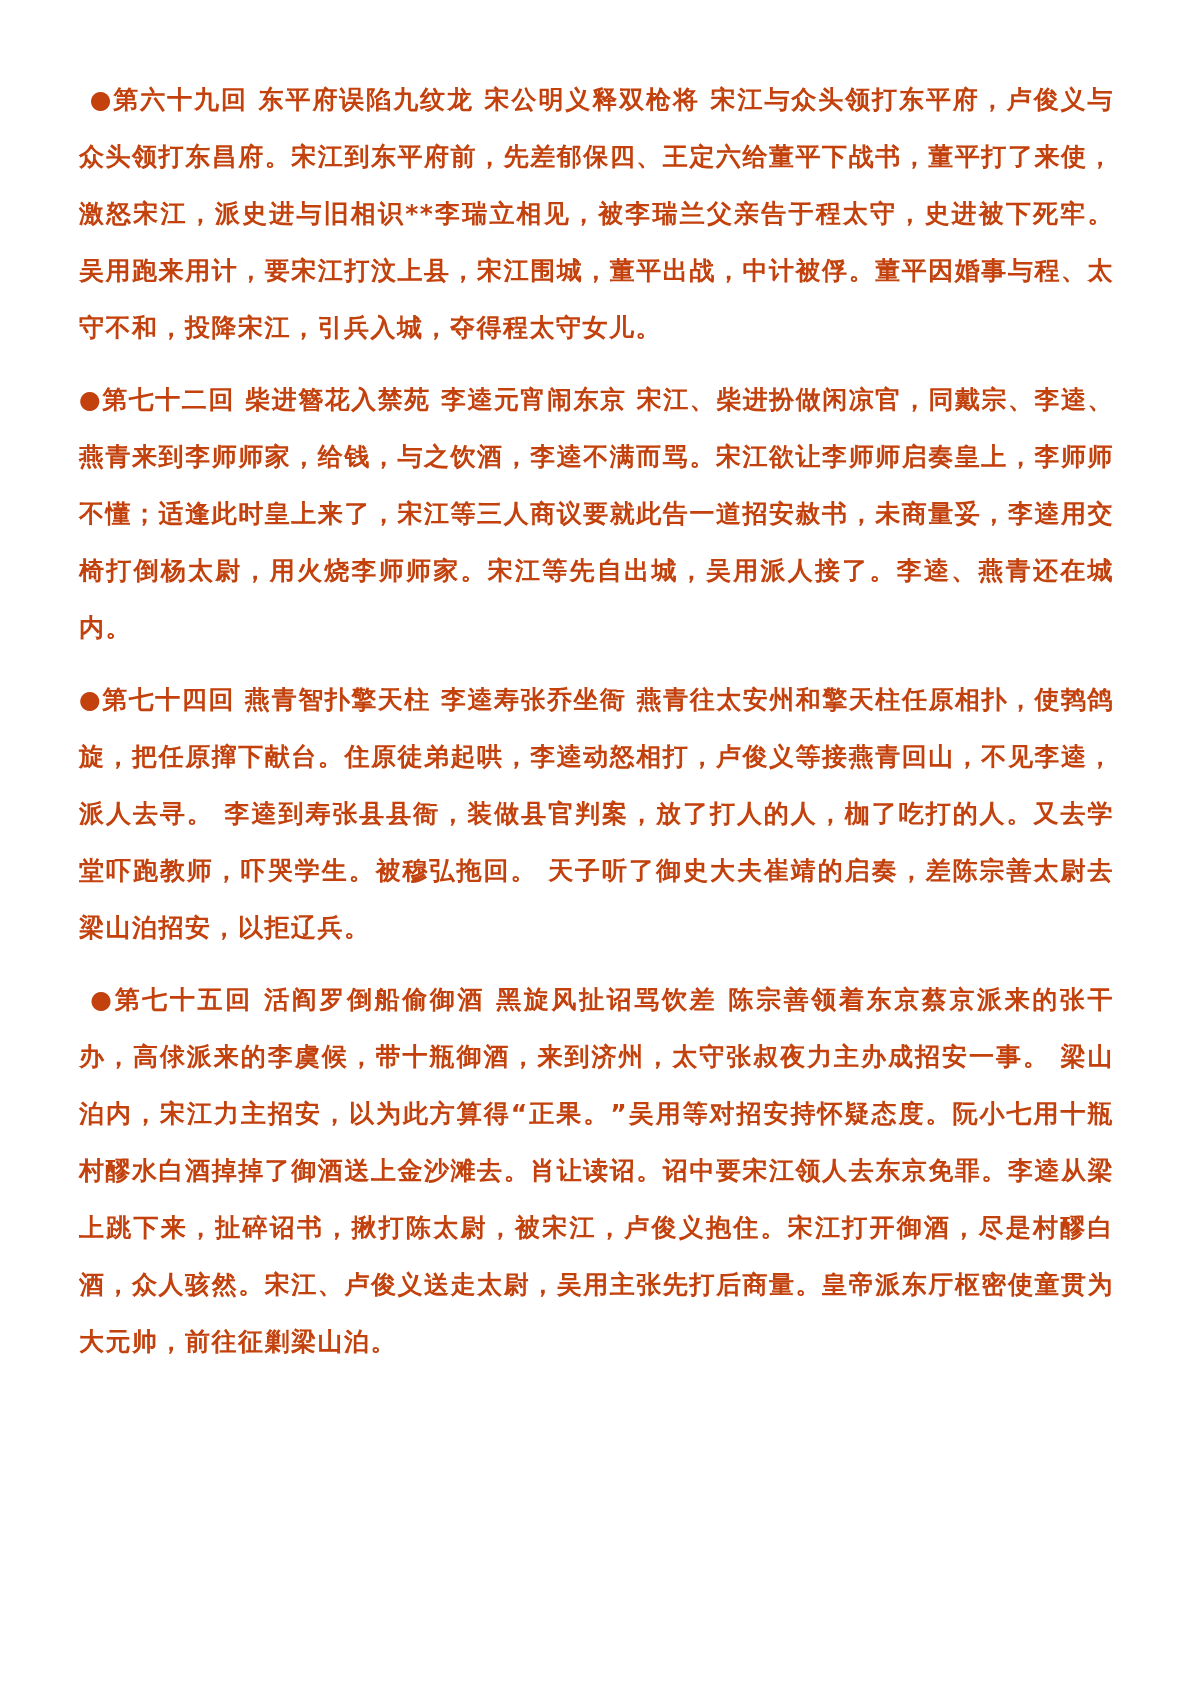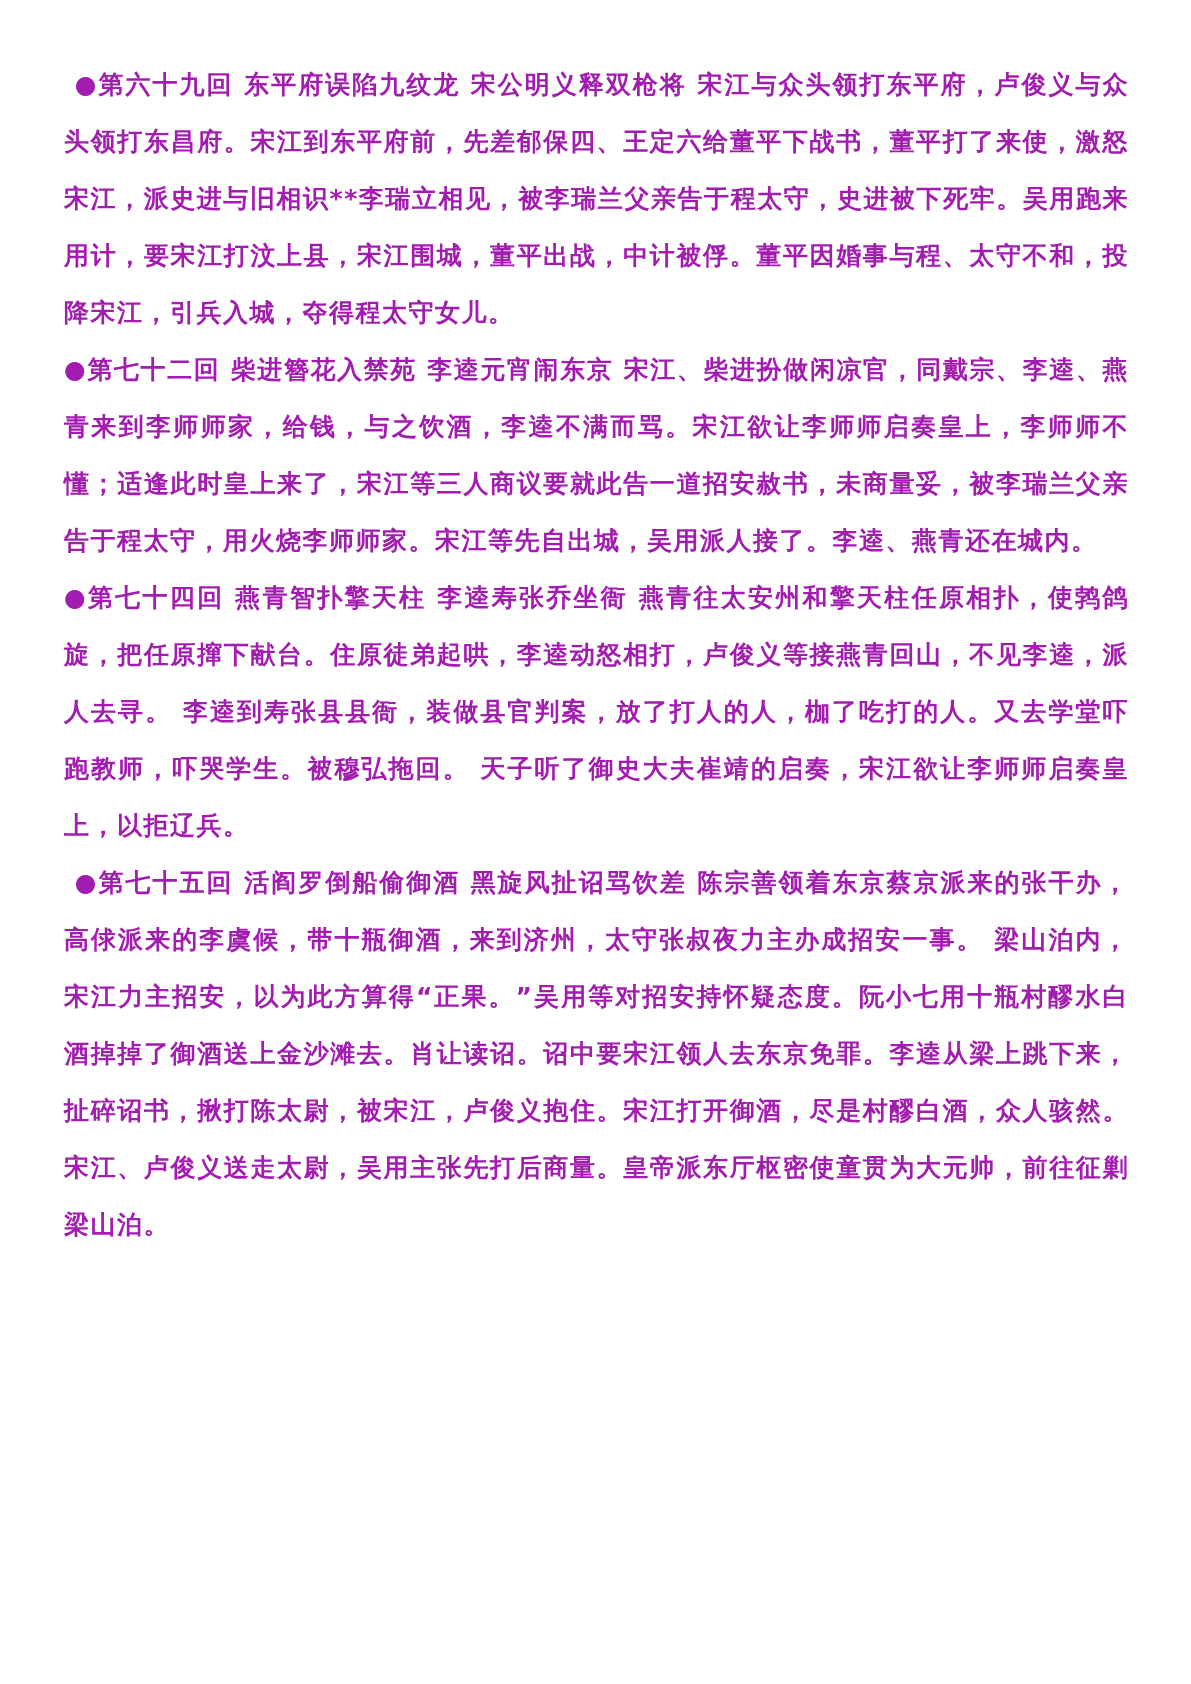--- a/index.html
+++ b/index.html
@@ -15,35 +15,35 @@
   }
   .page {
     box-sizing: border-box;
     width: 1191px;
     height: 1684px;
     padding: 56px 62px 40px 64px;
     background: #ffffff;
     color: #000000;
   }
   .doc-paragraph {
-    margin: 0;
+    margin: 15px;
     padding: 0;
     font-size: 25px;
     font-weight: 600;
     line-height: 57px;
     letter-spacing: 1.5px;
     text-align: justify;
     text-justify: inter-ideograph;
     white-space: pre-wrap;
     word-break: break-all;
-    color: #a21caf;
+    color: #c2410c;
   }
 </style>
 </head>
 <body>
 
 <div class="page">
   <p class="doc-paragraph"> ●第六十九回 东平府误陷九纹龙 宋公明义释双枪将 宋江与众头领打东平府，卢俊义与众头领打东昌府。宋江到东平府前，先差郁保四、王定六给董平下战书，董平打了来使，激怒宋江，派史进与旧相识**李瑞立相见，被李瑞兰父亲告于程太守，史进被下死牢。吴用跑来用计，要宋江打汶上县，宋江围城，董平出战，中计被俘。董平因婚事与程、太守不和，投降宋江，引兵入城，夺得程太守女儿。</p>
-  <p class="doc-paragraph">●第七十二回 柴进簪花入禁苑 李逵元宵闹东京 宋江、柴进扮做闲凉官，同戴宗、李逵、燕青来到李师师家，给钱，与之饮酒，李逵不满而骂。宋江欲让李师师启奏皇上，李师师不懂；适逢此时皇上来了，宋江等三人商议要就此告一道招安赦书，未商量妥，被李瑞兰父亲告于程太守，用火烧李师师家。宋江等先自出城，吴用派人接了。李逵、燕青还在城内。</p>
-  <p class="doc-paragraph">●第七十四回 燕青智扑擎天柱 李逵寿张乔坐衙 燕青往太安州和擎天柱任原相扑，使鹁鸽旋，把任原撺下献台。住原徒弟起哄，李逵动怒相打，卢俊义等接燕青回山，不见李逵，派人去寻。 李逵到寿张县县衙，装做县官判案，放了打人的人，枷了吃打的人。又去学堂吓跑教师，吓哭学生。被穆弘拖回。 天子听了御史大夫崔靖的启奏，宋江欲让李师师启奏皇上，以拒辽兵。</p>
+  <p class="doc-paragraph">●第七十二回 柴进簪花入禁苑 李逵元宵闹东京 宋江、柴进扮做闲凉官，同戴宗、李逵、燕青来到李师师家，给钱，与之饮酒，李逵不满而骂。宋江欲让李师师启奏皇上，李师师不懂；适逢此时皇上来了，宋江等三人商议要就此告一道招安赦书，未商量妥，李逵用交椅打倒杨太尉，用火烧李师师家。宋江等先自出城，吴用派人接了。李逵、燕青还在城内。</p>
+  <p class="doc-paragraph">●第七十四回 燕青智扑擎天柱 李逵寿张乔坐衙 燕青往太安州和擎天柱任原相扑，使鹁鸽旋，把任原撺下献台。住原徒弟起哄，李逵动怒相打，卢俊义等接燕青回山，不见李逵，派人去寻。 李逵到寿张县县衙，装做县官判案，放了打人的人，枷了吃打的人。又去学堂吓跑教师，吓哭学生。被穆弘拖回。 天子听了御史大夫崔靖的启奏，差陈宗善太尉去梁山泊招安，以拒辽兵。</p>
   <p class="doc-paragraph"> ●第七十五回 活阎罗倒船偷御酒 黑旋风扯诏骂饮差 陈宗善领着东京蔡京派来的张干办，高俅派来的李虞候，带十瓶御酒，来到济州，太守张叔夜力主办成招安一事。 梁山泊内，宋江力主招安，以为此方算得“正果。”吴用等对招安持怀疑态度。阮小七用十瓶村醪水白酒掉掉了御酒送上金沙滩去。肖让读诏。诏中要宋江领人去东京免罪。李逵从梁上跳下来，扯碎诏书，揪打陈太尉，被宋江，卢俊义抱住。宋江打开御酒，尽是村醪白酒，众人骇然。宋江、卢俊义送走太尉，吴用主张先打后商量。皇帝派东厅枢密使童贯为大元帅，前往征剿梁山泊。</p>
 
 </div>
 
 </body></html>

